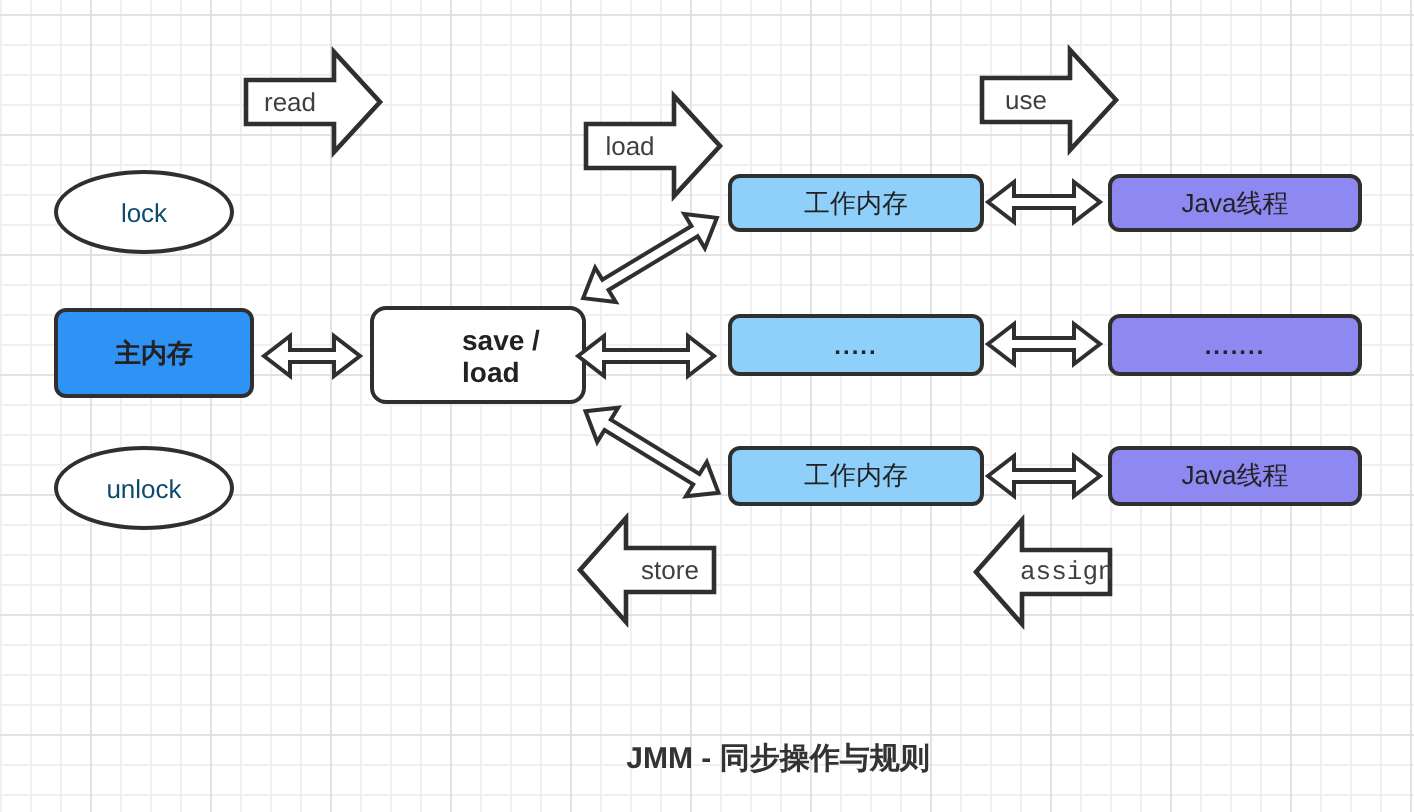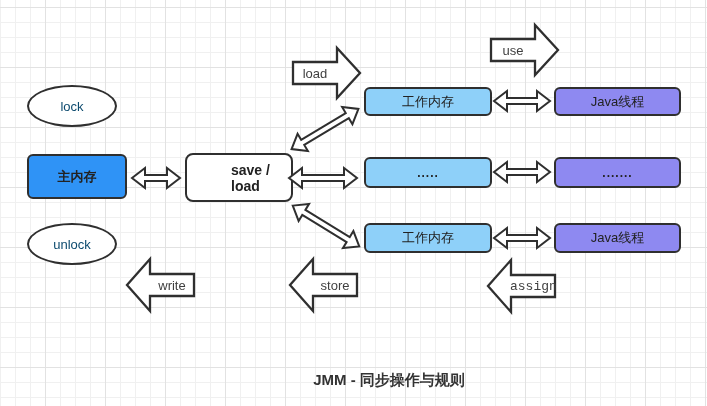--- a/index.html
+++ b/index.html
@@ -45,39 +45,39 @@
   .title{
     position:absolute;text-align:center;font-weight:bold;
     font-size:15px;color:#333;line-height:16px;
   }
 </style>
 </head>
 <body>
 
 <div class="stage">
 
+  <div class="op-arrow op-right abs" style="left:122px;top:24px;width:70px;height:54px;">
+    <svg width="70" height="54">
+        <polygon class="outline" stroke-width="2.3" points="1,16 45,16 45,2 68,27 45,52 45,38 1,38"></polygon>
+      </svg>
+    <span class="op-label">read</span>
+  </div>
   <div class="op-arrow op-right abs" style="left:292px;top:24px;width:70px;height:54px;margin-top:22px;">
     <svg width="70" height="54">
         <polygon class="outline" stroke-width="2.3" points="1,16 45,16 45,2 68,27 45,52 45,38 1,38"></polygon>
       </svg>
     <span class="op-label">load</span>
   </div>
   <div class="op-arrow op-right abs" style="left:490px;top:23px;width:70px;height:54px;">
     <svg width="70" height="54">
         <polygon class="outline" stroke-width="2.3" points="1,16 45,16 45,2 68,27 45,52 45,38 1,38"></polygon>
       </svg>
     <span class="op-label">use</span>
   </div>
 
-  <div class="op-arrow op-left abs" style="left:125px;top:257px;width:70px;height:56px;">
-    <svg width="70" height="56">
-        <polygon class="outline" stroke-width="2.3" points="69,17 25,17 25,2 2,28 25,54 25,39 69,39"></polygon>
-      </svg>
-    <span class="op-label">write</span>
-  </div>
   <div class="op-arrow op-left abs" style="left:288px;top:257px;width:70px;height:56px;">
     <svg width="70" height="56">
         <polygon class="outline" stroke-width="2.3" points="69,17 25,17 25,2 2,28 25,54 25,39 69,39"></polygon>
       </svg>
     <span class="op-label">store</span>
   </div>
   <div class="op-arrow op-left abs" style="left:486px;top:258px;width:70px;height:56px;font-family:Liberation Mono, monospace;">
     <svg width="70" height="56">
         <polygon class="outline" stroke-width="2.3" points="69,17 25,17 25,2 2,28 25,54 25,39 69,39"></polygon>
       </svg>

